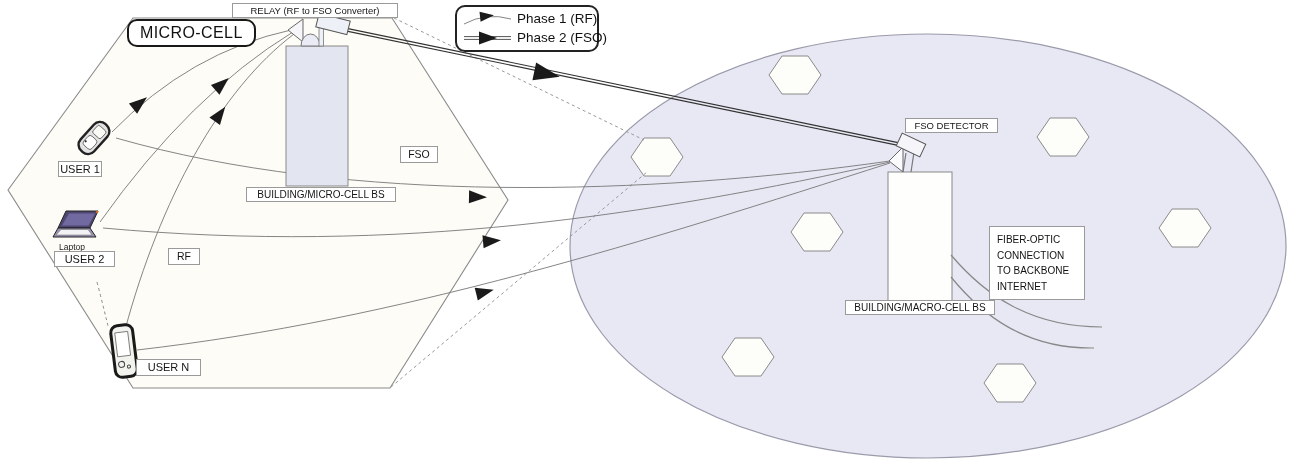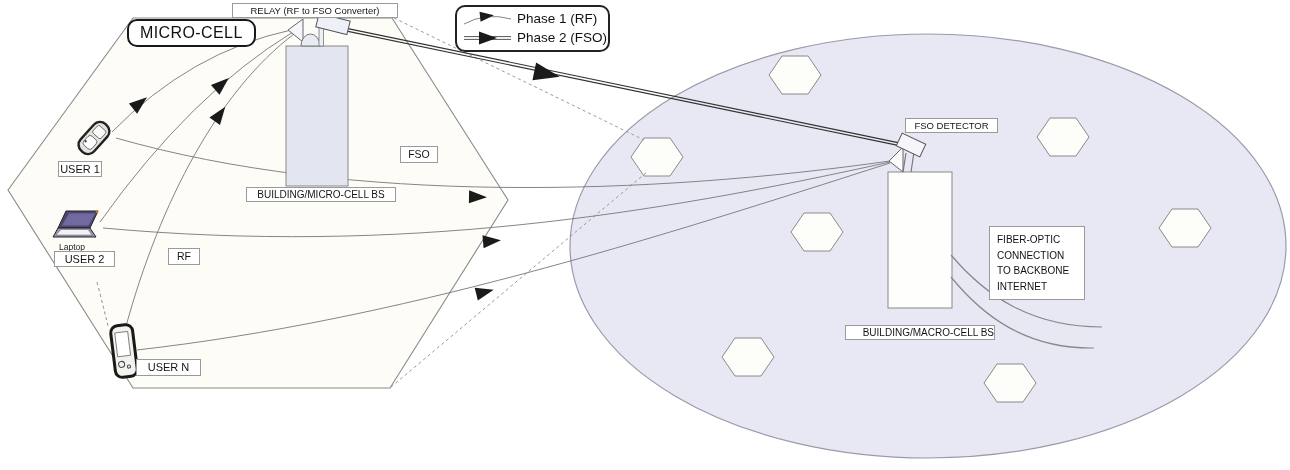--- a/index.html
+++ b/index.html
@@ -14,21 +14,21 @@
     font-size:10px;line-height:13px;text-align:center;white-space:nowrap;
     padding:0 0;box-sizing:border-box;
   }
   .box.lg{font-size:11px;line-height:14px;}
   .plain{position:absolute;color:#222;font-size:8.5px;white-space:nowrap;}
   .celltitle{
     position:absolute;background:#fff;border:2px solid #181818;border-radius:10px;
     font-size:16px;line-height:18px;letter-spacing:.4px;padding:3px 11px;white-space:nowrap;
   }
   .legend{
-    position:absolute;left:455px;top:5px;width:155px;background:#fff;
+    position:absolute;left:455px;top:5px;width:144px;background:#fff;
     border:2px solid #222;border-radius:10px;padding:2px 6px 3px 4px;box-sizing:border-box;
   }
   .legend .row{display:flex;align-items:center;height:19px;}
   .legend .row svg{flex:0 0 auto;}
   .legend .row span{font-size:13.5px;line-height:16px;margin-left:4px;white-space:nowrap;}
   .fibernote{
     position:absolute;left:989px;top:226px;width:96px;background:#fff;border:1px solid #9a9a9a;
     padding:5px 17px 5px 7px;box-sizing:border-box;text-align:left;
   }
   .fibernote div{font-size:10px;line-height:15.5px;white-space:nowrap;}
@@ -168,21 +168,21 @@
         <line x1="3" y1="10.4" x2="50" y2="10.4" stroke="#555" stroke-width="1"></line>
         <polygon points="-9,-6.5 9,0 -9,6.5" transform="translate(27,9)" fill="#1a1a1a"></polygon>
       </svg>
       <span>Phase 2 (FSO)</span>
     </div>
   </div>
 
   <div class="box" style="left:905px;top:118px;width:93px;font-size:9.5px;">FSO DETECTOR</div>
 
 
-  <div class="box" style="left:845px;top:325px;width:150px;text-align:right;">BUILDING/MACRO-CELL BS</div>
+  <div class="box" style="left:845px;top:300px;width:150px;">BUILDING/MACRO-CELL BS</div>
 
   <div class="fibernote">
     <div>FIBER-OPTIC</div>
     <div>CONNECTION</div>
     <div>TO BACKBONE</div>
     <div>INTERNET</div>
   </div>
 
 </div>
 

